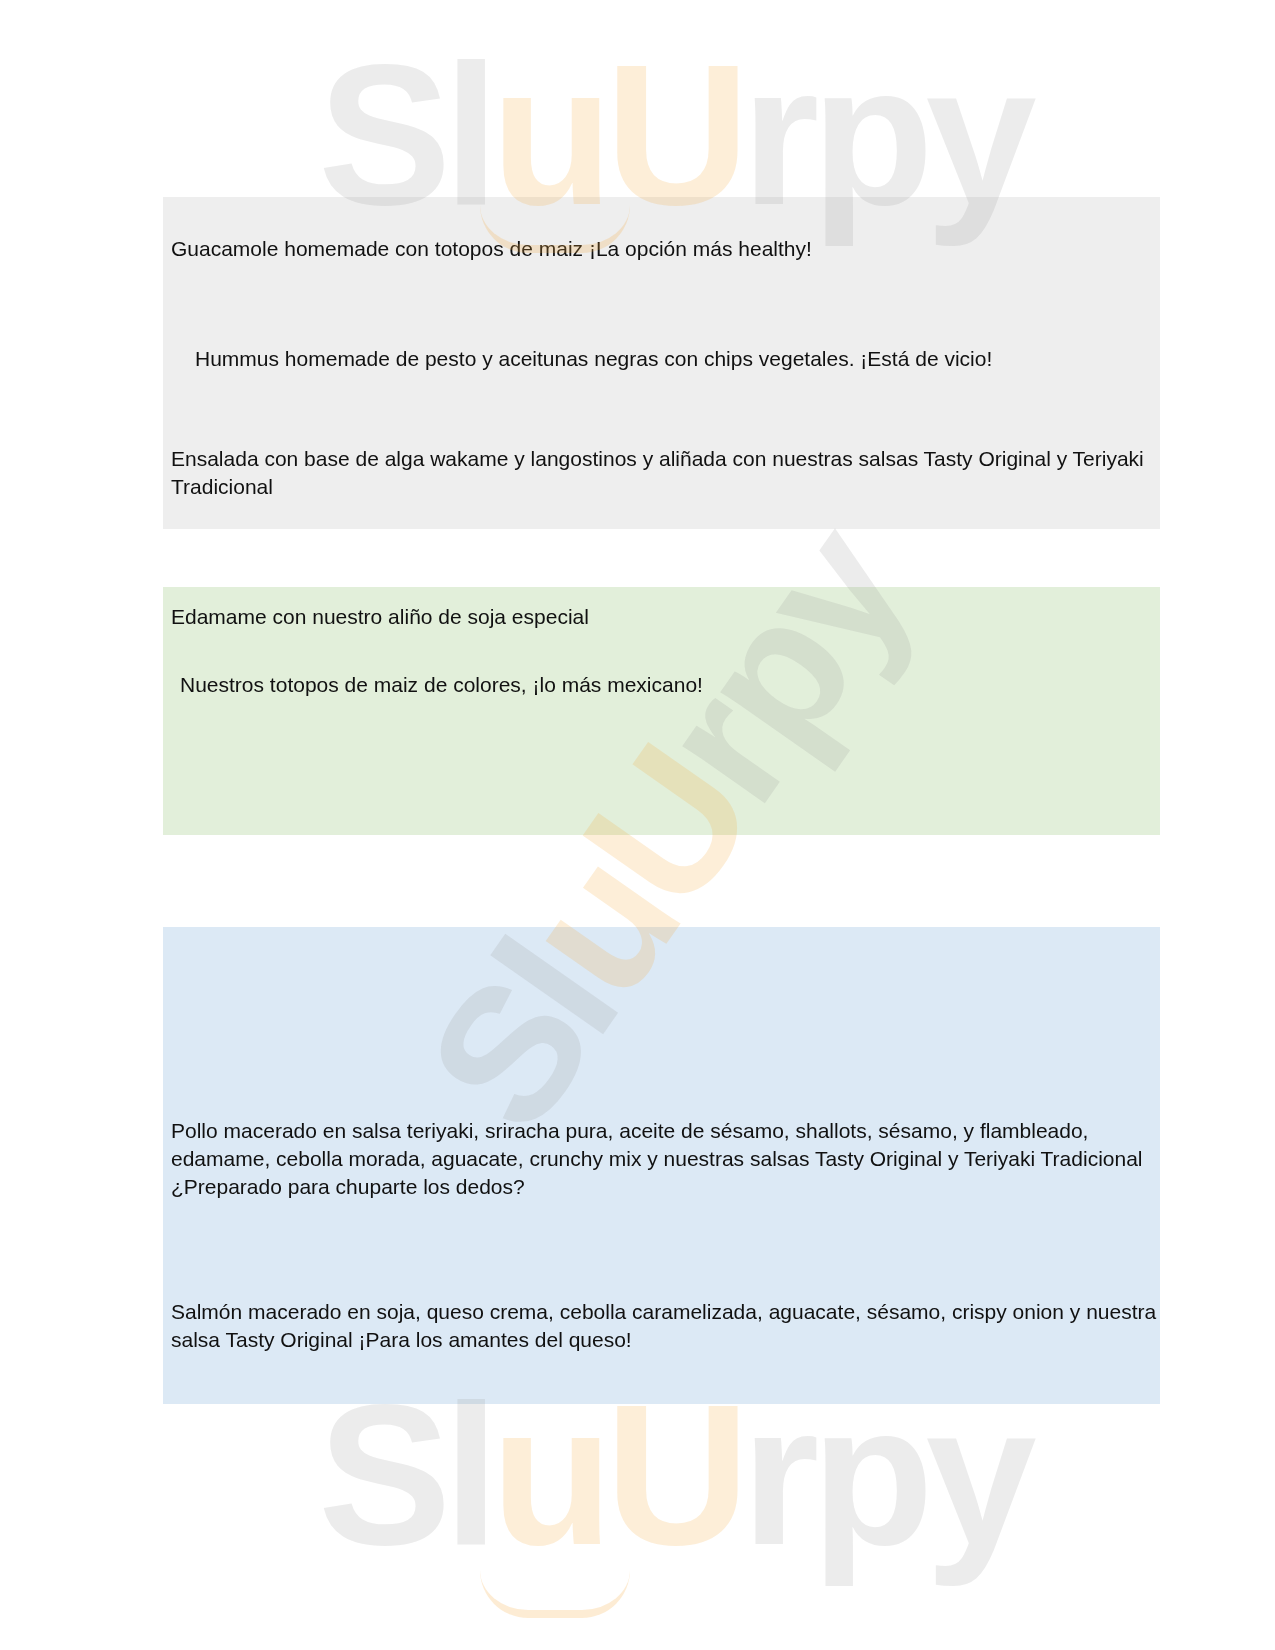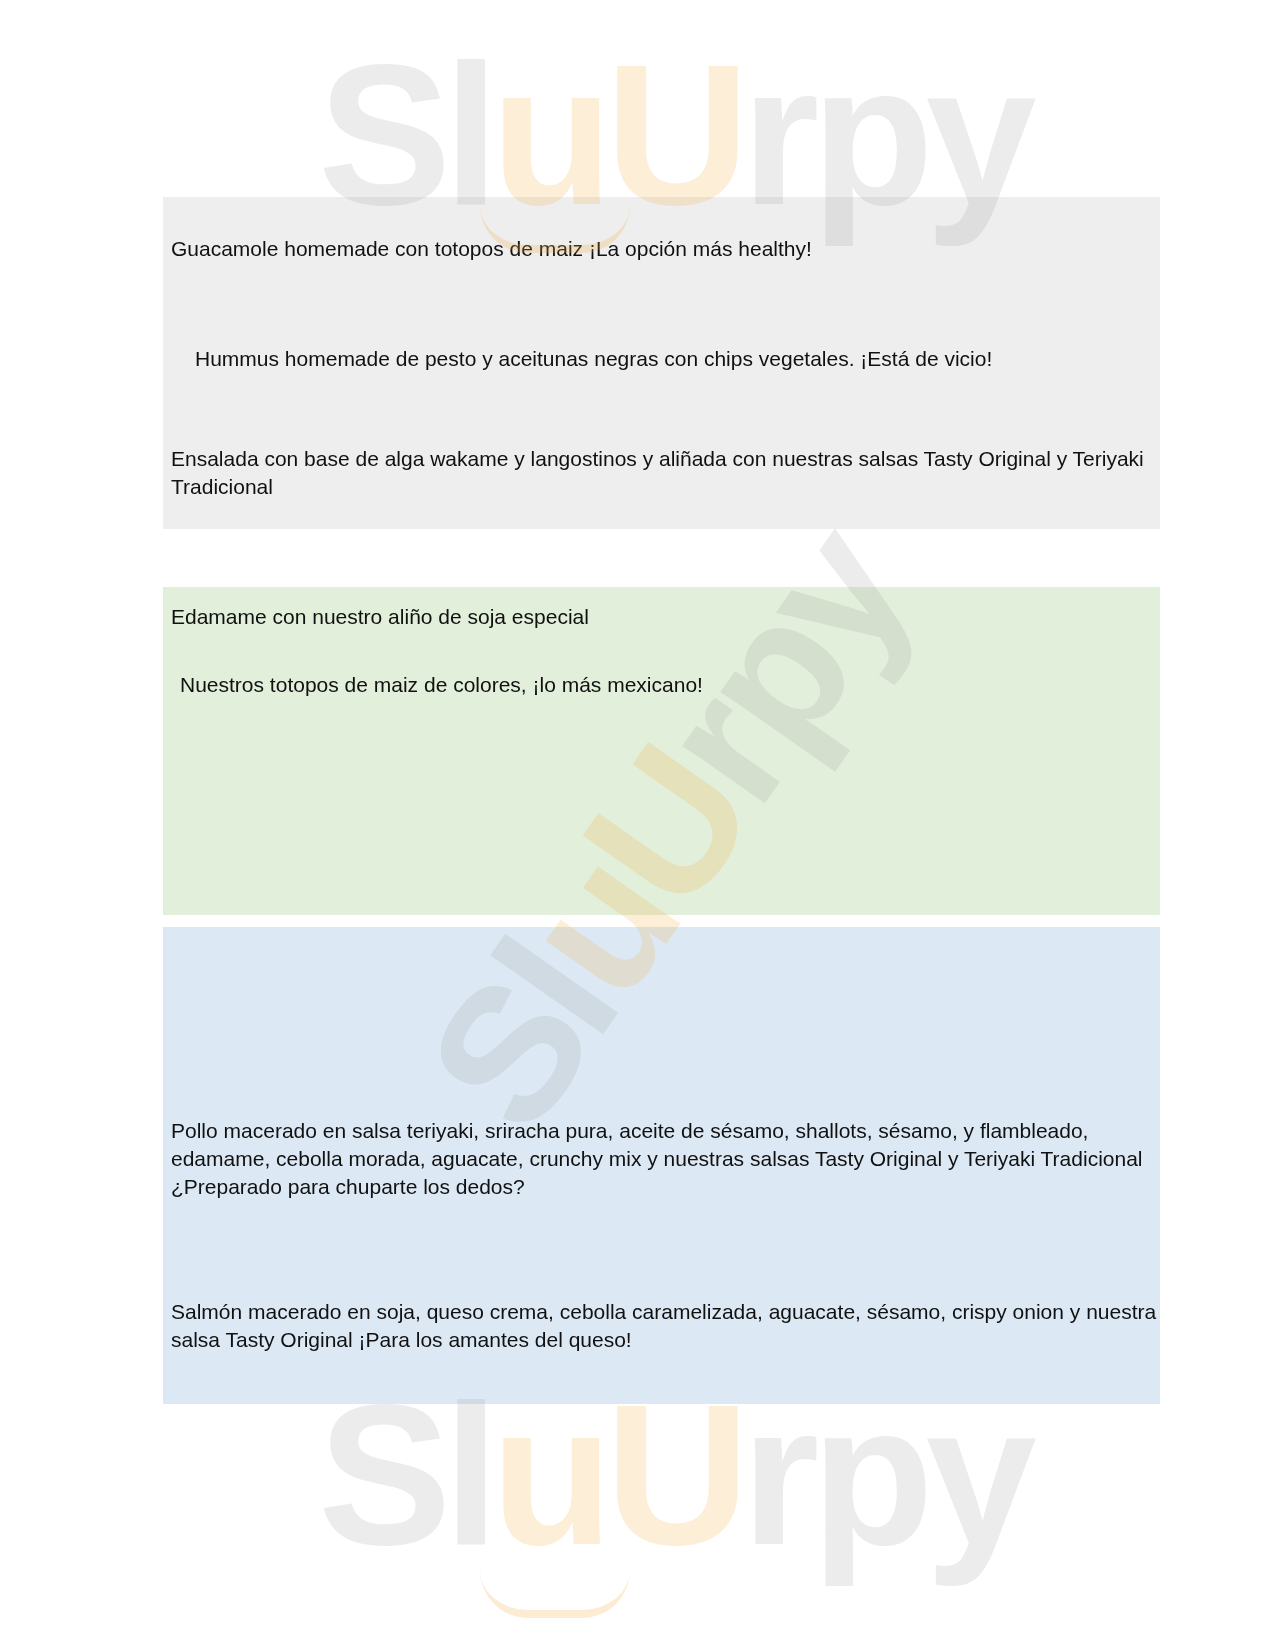--- a/index.html
+++ b/index.html
@@ -10,21 +10,21 @@
       overflow: hidden;
       font-family: "Liberation Sans", sans-serif;
       color: #111;
     }
     .block {
       position: absolute;
       left: 163px;
       width: 997px;
     }
     .block-gray { top: 197px; height: 332px; background: #eeeeee; }
-    .block-green { top: 587px; height: 328px; background: #e2efda; }
+    .block-green { top: 587px; height: 248px; background: #e2efda; }
     .block-blue { top: 927px; height: 477px; background: #dce9f5; }
     .item {
       position: absolute;
       left: 8px;
       width: 990px;
       font-size: 21px;
       line-height: 28px;
     }
     .watermark {
       position: absolute;

